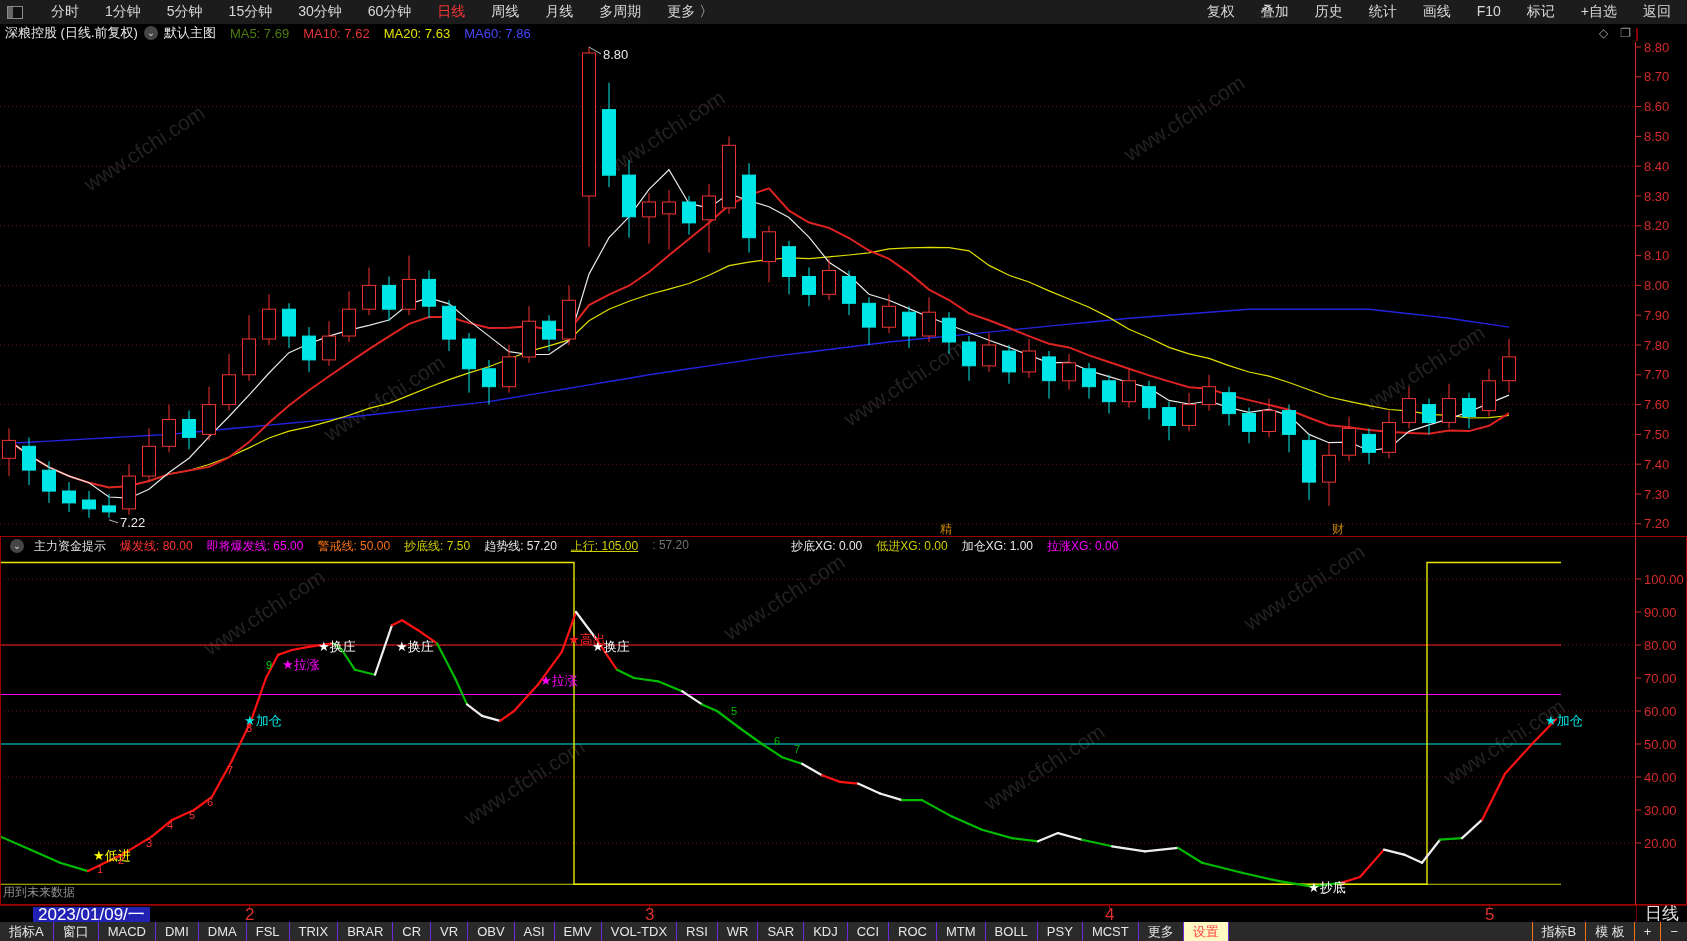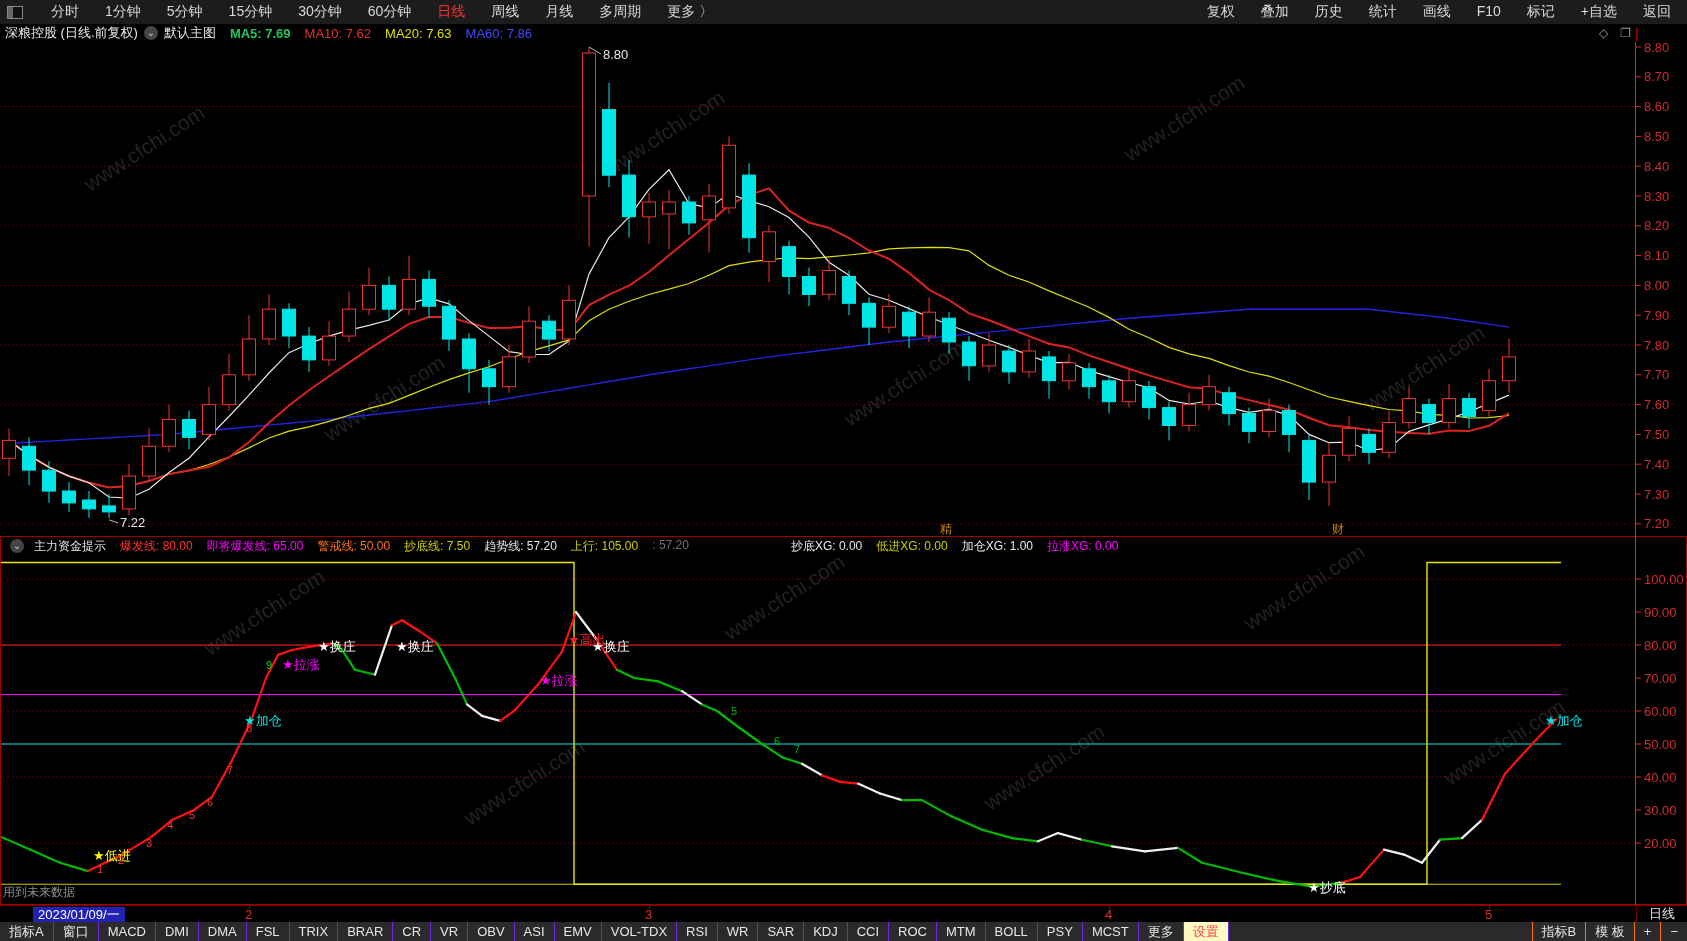--- a/index.html
+++ b/index.html
@@ -21,21 +21,21 @@
   .ma-val{margin-left:14px;white-space:nowrap;}
   .title-icons{position:absolute;right:56px;top:26px;display:flex;gap:12px;color:#9a9a9a;font-size:12px;z-index:4;}
   .axis-divider-top{position:absolute;left:1636px;top:28px;width:2px;height:13px;background:#8a0000;z-index:4;}
   #main-chart{position:absolute;top:42px;left:0;width:1687px;height:494px;}
   #ind-chart{position:absolute;top:536px;left:0;width:1687px;height:369px;}
   .ind-header{position:absolute;top:537px;left:0;width:1628px;height:18px;display:flex;align-items:center;
               font-size:12px;z-index:3;padding-left:4px;white-space:nowrap;}
   .ind-header .fld{margin-left:14px;}
   .ind-title{color:#e0e0e0;margin-left:4px;}
   .daterow{position:absolute;top:905px;left:0;width:1687px;height:17px;background:#000;
-           border-top:1px solid #7a0000;font-size:13px;z-index:3;}
+           border-top:1px solid #7a0000;font-size:17px;z-index:3;}
   .date-first{position:absolute;left:33px;top:1px;background:#2121b4;color:#fff;padding:0 5px;line-height:15px;}
   .month-label{position:absolute;top:1px;color:#e03030;line-height:15px;}
   .month-tick{position:absolute;top:0;width:1px;height:3px;background:#a00000;}
   .period-cell{position:absolute;left:1636px;top:0;width:50px;height:16px;border-left:1px solid #7a0000;
                color:#e0e0e0;text-align:center;line-height:16px;}
   .toolbar{position:absolute;top:922px;left:0;width:1687px;height:19px;background:#2a2a2a;
            display:flex;align-items:stretch;font-size:13px;z-index:3;}
   .tb-item{display:flex;align-items:center;padding:0 9px;color:#e6e6e6;border-right:1px solid #6d28d9;cursor:default;}
   .tb-item.settings{color:#ff4545;background:#fef9c3;}
   .tb-right{margin-left:auto;display:flex;}
@@ -69,21 +69,21 @@
       <span class="menu-item">标记</span>
       <span class="menu-item">+自选</span>
       <span class="menu-item">返回</span>
     </div>
 </div>
 
 <div class="titlerow">
   <span style="color:#e8e8e8;">深粮控股 (日线.前复权)</span>
   <span class="circle-chevron">⌄</span>
   <span style="color:#e8e8e8;">默认主图</span>
-  <span id="ma-values"><span class="ma-val" style="color: #22c55e; font-weight: bold;">MA5: 7.69</span><span class="ma-val" style="color: rgb(226, 53, 53);">MA10: 7.62</span><span class="ma-val" style="color: rgb(224, 224, 0);">MA20: 7.63</span><span class="ma-val" style="color: rgb(71, 71, 255);">MA60: 7.86</span></span>
+  <span id="ma-values"><span class="ma-val" style="color: #4d7c0f;">MA5: 7.69</span><span class="ma-val" style="color: rgb(226, 53, 53);">MA10: 7.62</span><span class="ma-val" style="color: rgb(224, 224, 0);">MA20: 7.63</span><span class="ma-val" style="color: rgb(71, 71, 255);">MA60: 7.86</span></span>
 </div>
 <div class="title-icons">
   <span>◇</span>
   <span>❐</span>
 </div>
 <div class="axis-divider-top"></div>
 
 <div id="main-chart">
     <svg width="1687" height="494" xmlns="http://www.w3.org/2000/svg" style="display:block">
       <text x="90" y="150" font-size="21" fill="#3f3f3f" opacity="0.55" transform="rotate(-33 90 150)">www.cfchi.com</text>
@@ -302,21 +302,21 @@
 
 <div class="ind-header">
   <span class="circle-chevron">⌄</span>
   <span class="ind-title">主力资金提示</span>
   <span id="ind-fields" style="display:flex;">
       <span class="fld" style="color: rgb(255, 52, 52);">爆发线: 80.00</span>
       <span class="fld" style="color: rgb(255, 0, 255);">即将爆发线: 65.00</span>
       <span class="fld" style="color: #f97316;">警戒线: 50.00</span>
       <span class="fld" style="color: rgb(207, 207, 0);">抄底线: 7.50</span>
       <span class="fld" style="color: rgb(232, 232, 232);">趋势线: 57.20</span>
-      <span class="fld" style="color: rgb(207, 207, 0);">上行: 105.00</span>
+      <span class="fld" style="color: rgb(207, 207, 0); text-decoration: underline;">上行: 105.00</span>
       <span class="fld" style="color: #737373;">: 57.20</span>
       <span class="fld" style="color: rgb(232, 232, 232); margin-left: 102px;">抄底XG: 0.00</span>
       <span class="fld" style="color: rgb(207, 207, 0);">低进XG: 0.00</span>
       <span class="fld" style="color: rgb(232, 232, 232);">加仓XG: 1.00</span>
       <span class="fld" style="color: rgb(255, 0, 255);">拉涨XG: 0.00</span>
     </span>
 </div>
 
 <div id="ind-chart">
     <svg width="1687" height="369" xmlns="http://www.w3.org/2000/svg" style="display:block">

